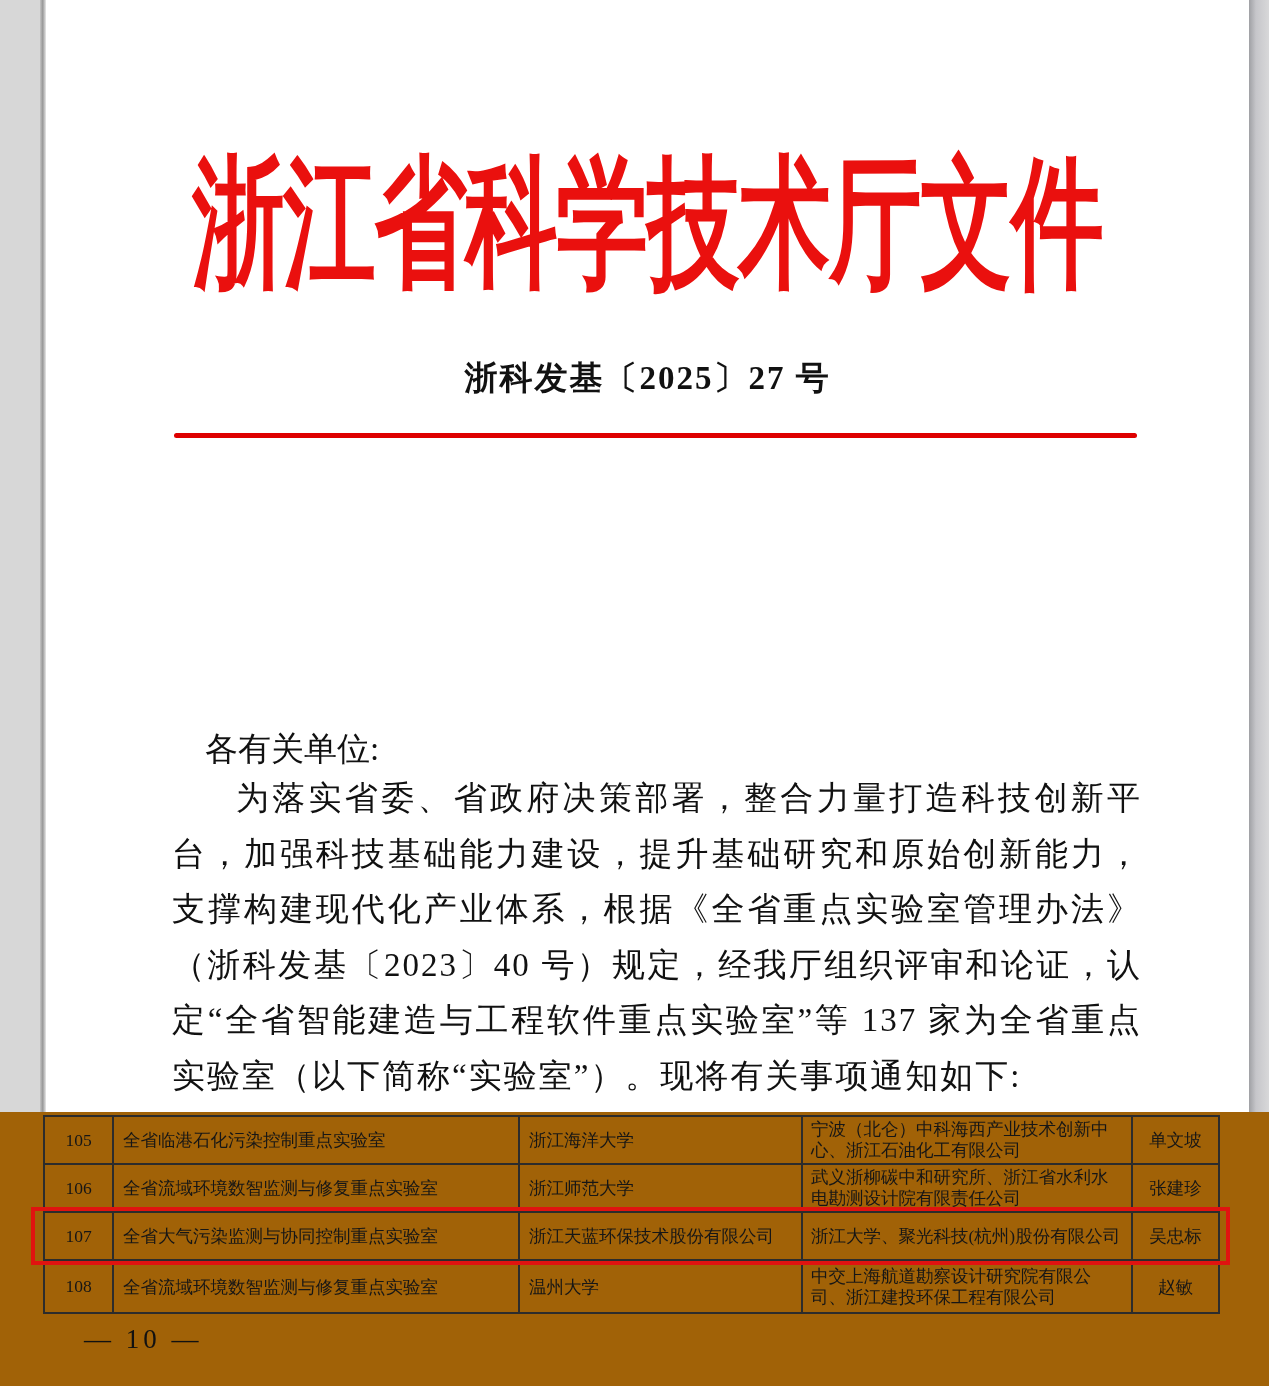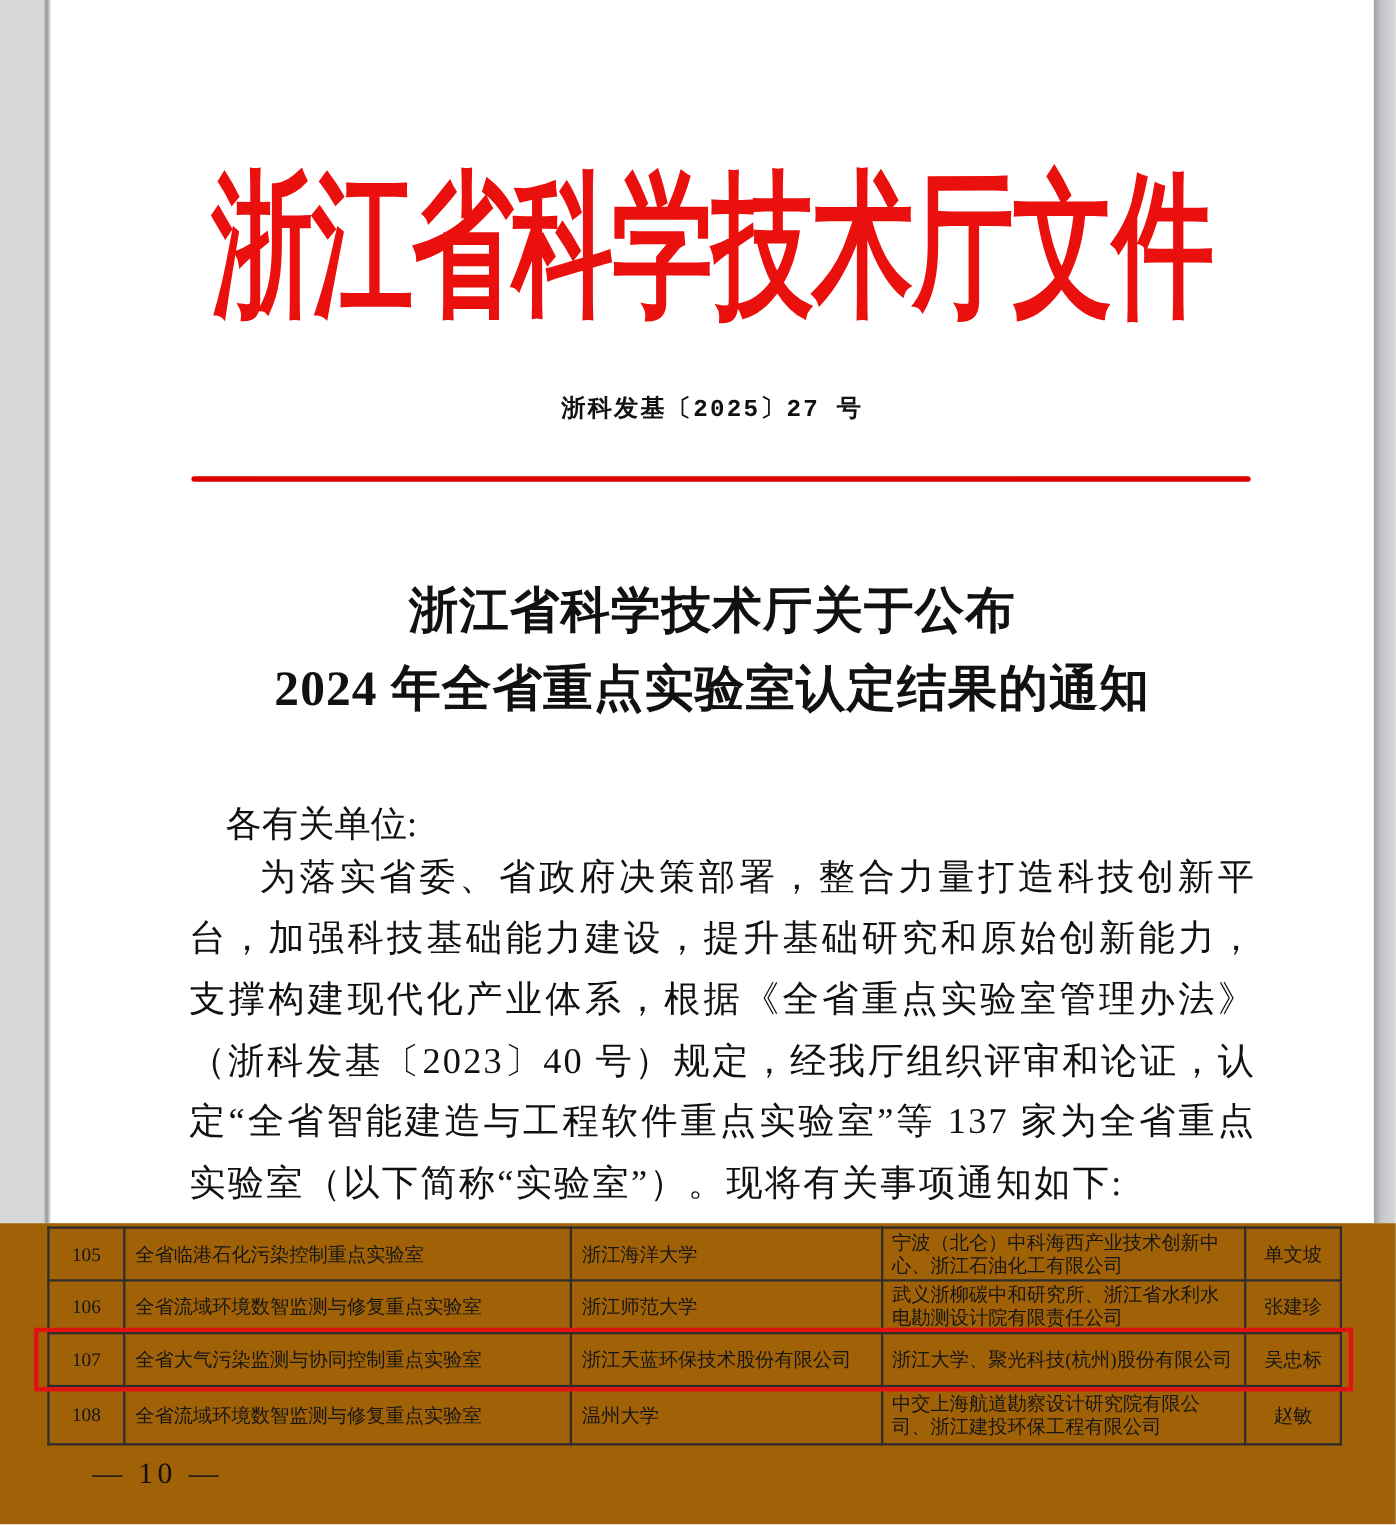--- a/index.html
+++ b/index.html
@@ -49,24 +49,23 @@
     letter-spacing: -1px;
     color: #ea100e;
     transform: scaleY(1.55);
     transform-origin: top center;
   }
   .doc-number {
     position: absolute;
     left: 46px; top: 356px;
     width: 1203px;
     text-align: center;
-    font-size: 22px;
+    font-size: 33px;
     font-weight: 600;
     letter-spacing: 2px;
-    font-family: Liberation Mono, monospace;
   }
   .red-rule {
     position: absolute;
     left: 174px; top: 433px;
     width: 963px; height: 5px;
     background: #de0000;
     border-radius: 3px;
   }
   .notice-title {
     position: absolute;
@@ -149,24 +148,20 @@
     <div class="gray-right"></div>
 
     <div class="doc-header-title">
       <span>浙江省科学技术厅文件</span>
     </div>
 
     <div class="doc-number">浙科发基〔2025〕27 号</div>
 
     <div class="red-rule"></div>
 
-    <div class="notice-title">
-      <div>浙江省科学技术厅关于公布</div>
-      <div>2024 年全省重点实验室认定结果的通知</div>
-    </div>
 
     <div class="salutation">各有关单位:</div>
 
     <div class="body-paragraph">为落实省委、省政府决策部署，整合力量打造科技创新平台，加强科技基础能力建设，提升基础研究和原始创新能力，支撑构建现代化产业体系，根据《全省重点实验室管理办法》（浙科发基〔2023〕40 号）规定，经我厅组织评审和论证，认定“全省智能建造与工程软件重点实验室”等 137 家为全省重点实验室（以下简称“实验室”）。现将有关事项通知如下:</div>
   </div>
 
   <div class="table-section">
     <table class="results">
       <colgroup>
         <col style="width:69px">

